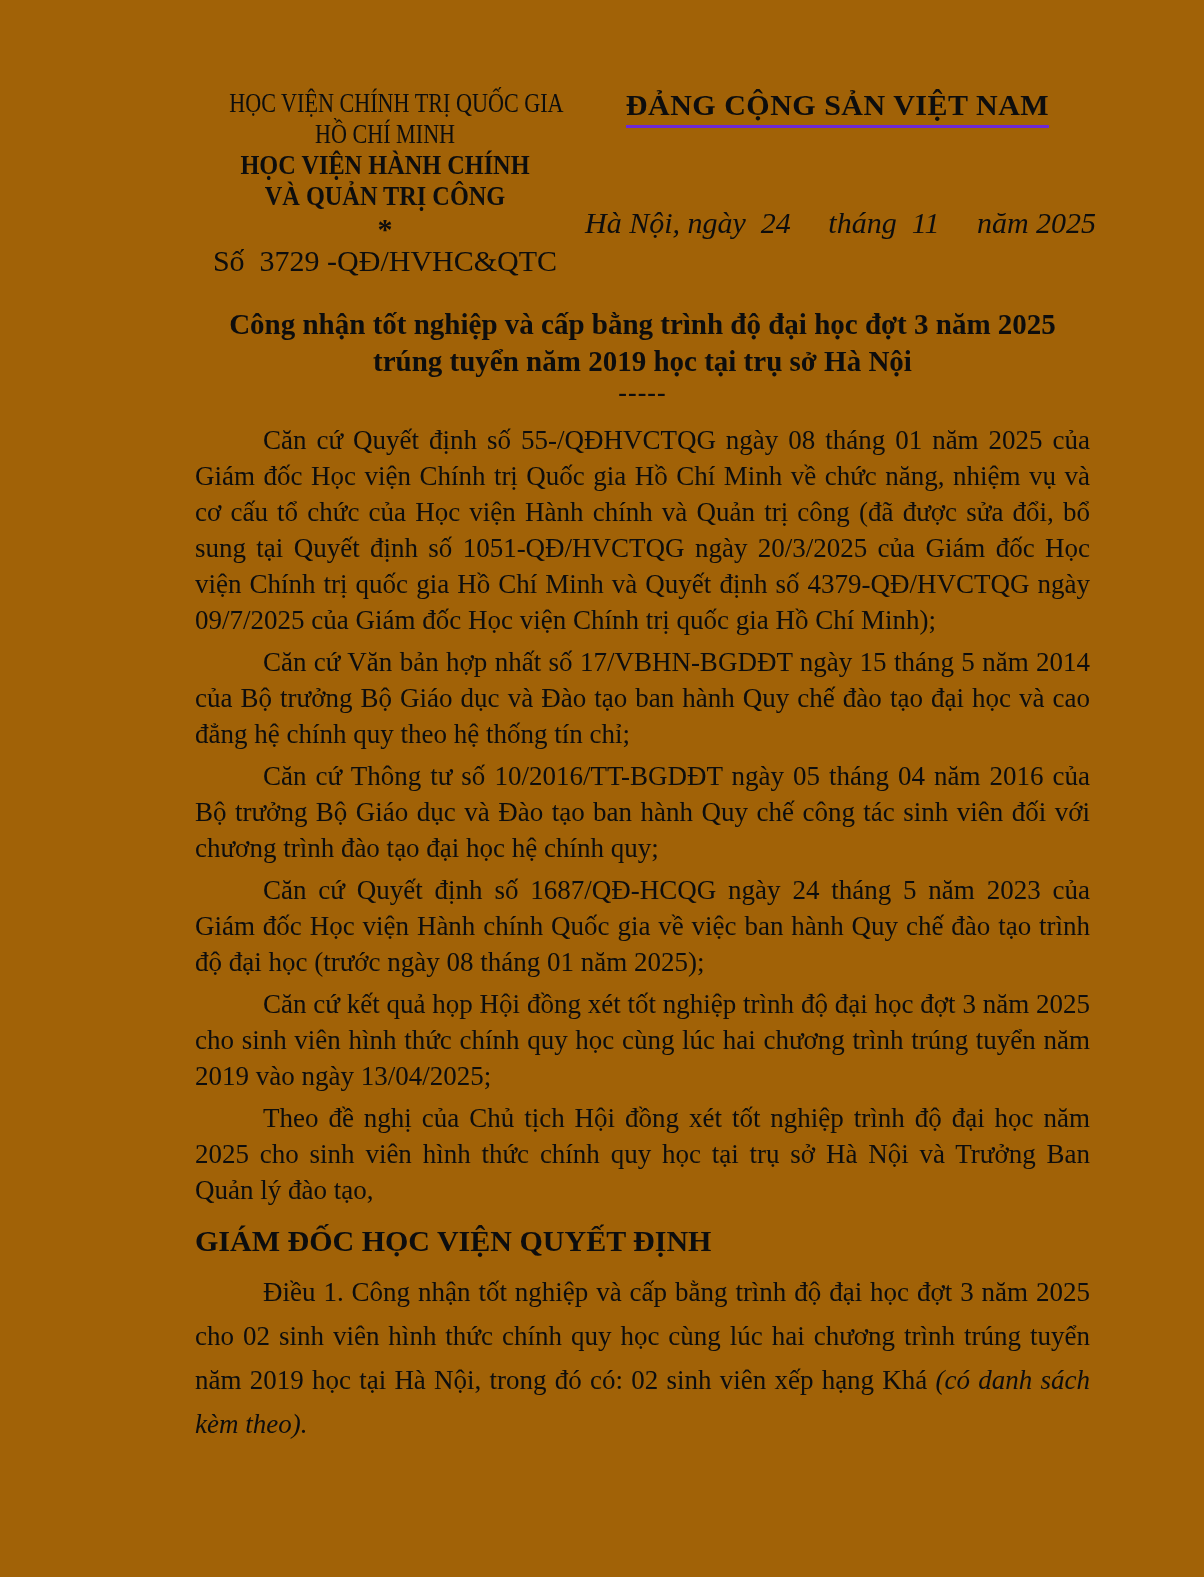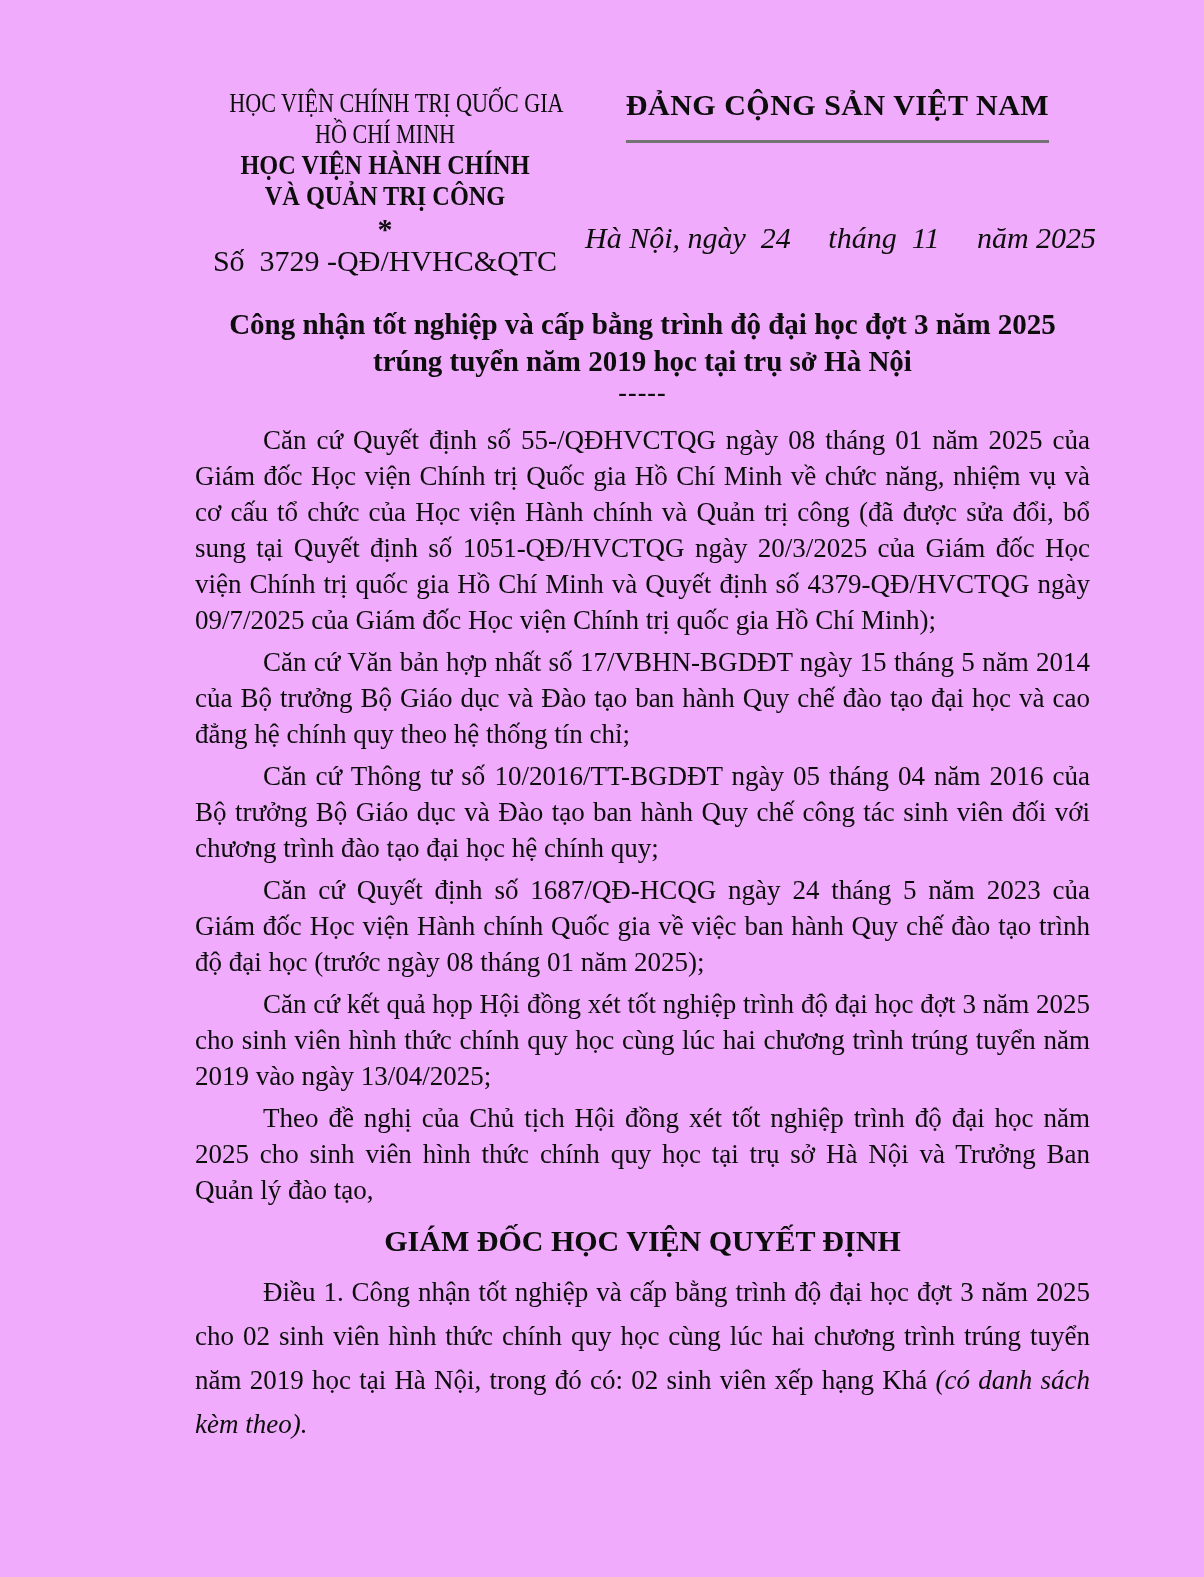--- a/index.html
+++ b/index.html
@@ -2,21 +2,21 @@
 <html><head>
 <meta charset="utf-8">
 <style>
   * { margin: 0; padding: 0; box-sizing: border-box; }
   html, body { background: #e8e8e8; }
   .page {
     position: relative;
     width: 1204px;
     height: 1577px;
     margin: 0 auto;
-    background: #f0abfc;
+    background: #a16207;
     color: #0d0d0d;
     font-family: "Liberation Serif", "DejaVu Serif", serif;
     overflow: hidden;
     padding: 88px 114px 0 195px;
   }
 
   
   .header {
     display: flex;
     justify-content: space-between;
@@ -54,22 +54,22 @@
     width: 505px;
     text-align: center;
     flex-shrink: 0;
   }
   .motto {
     display: inline-block;
     font-size: 30px;
     font-weight: bold;
     line-height: 34px;
     letter-spacing: 0.5px;
-    border-bottom: 3px solid #737373;
-    padding-bottom: 18px;
+    border-bottom: 3px solid #6d28d9;
+    padding-bottom: 3px;
     white-space: nowrap;
   }
   .dateline {
     font-style: italic;
     font-size: 30px;
     margin-top: 78px;
     white-space: pre;
   }
 
   
@@ -100,21 +100,21 @@
     margin-top: 16px;
   }
   .body-block p {
     font-size: 27px;
     line-height: 36px;
     text-align: justify;
     text-indent: 68px;
     margin-bottom: 6px;
   }
   .decision-heading {
-    text-align: center;
+    text-align: left;
     font-size: 30px;
     font-weight: bold;
     line-height: 38px;
     margin-top: 14px;
     margin-bottom: 10px;
   }
   .body-block p.article {
     line-height: 44px;
     margin-top: 4px;
   }

